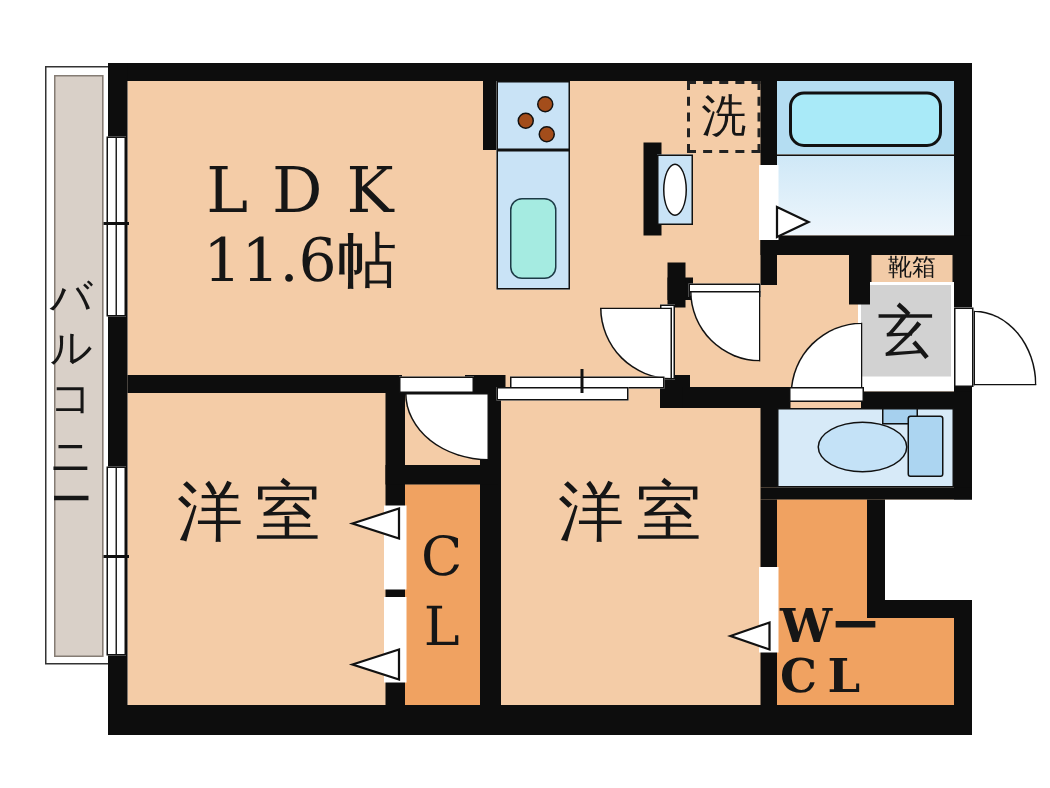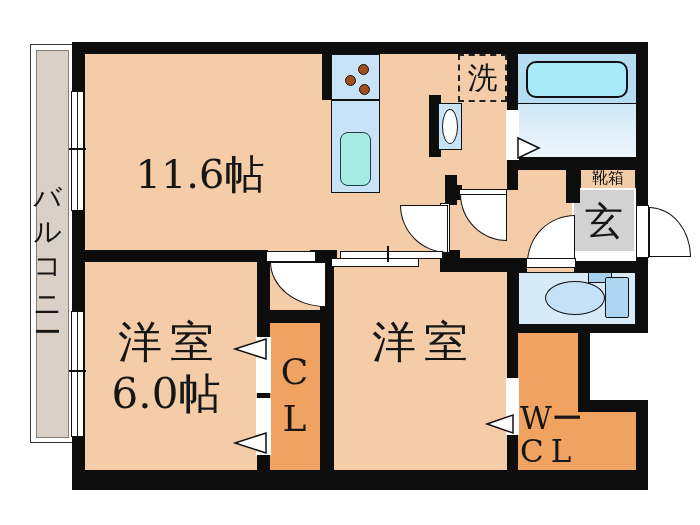--- a/index.html
+++ b/index.html
@@ -113,44 +113,44 @@
     <polygon points="235,443 266,433 266,453" fill="#fff" stroke="#111" stroke-width="1.5"></polygon>
     <polygon points="487,424 513,415 513,433" fill="#fff" stroke="#111" stroke-width="1.5"></polygon>
     <polygon points="539,148 518,138 518,158" fill="#fff" stroke="#111" stroke-width="1.5"></polygon>
     <line x1="77.5" y1="92" x2="77.5" y2="210" stroke="#222" stroke-width="1"></line>
     <line x1="77.5" y1="312" x2="77.5" y2="436" stroke="#222" stroke-width="1"></line>
     <line x1="69" y1="149" x2="86" y2="149" stroke="#111" stroke-width="2"></line>
     <line x1="69" y1="371" x2="86" y2="371" stroke="#111" stroke-width="2"></line>
     <line x1="388" y1="246" x2="388" y2="262" stroke="#111" stroke-width="2"></line>
   </svg>
 
+  <div class="abs lbl" style="left:90px;top:104px;width:220px;height:46px;font-size:42px;letter-spacing:16px;padding-left:16px;">
+    <span>LDK</span>
+  </div>
   <div class="abs lbl" style="left:90px;top:151px;width:220px;height:46px;font-size:40px;justify-content:center;">
     <span>11.6帖</span>
   </div>
 
   <div class="abs lbl" style="left:66px;top:318px;width:200px;height:48px;font-size:44px;letter-spacing:8px;padding-left:8px;">
     <span>洋室</span>
-  </div>
-  <div class="abs lbl" style="left:66px;top:370px;width:200px;height:48px;font-size:42px;">
-    <span>6.0帖</span>
   </div>
 
   <div class="abs lbl" style="left:320px;top:318px;width:200px;height:48px;font-size:44px;letter-spacing:8px;padding-left:8px;">
     <span>洋室</span>
   </div>
 
   <div class="abs lbl vert" style="left:28px;top:140px;width:38px;height:210px;font-size:28px;letter-spacing:6px;">
       <span class="vert">バルコニー</span>
     </div>
 
   <div class="abs lbl vert" style="left:275px;top:348px;width:38px;height:100px;font-size:36px;letter-spacing:6px;">
       <span class="vert">CL</span>
     </div>
 
-  <div class="abs" style="left:520px;top:402px;width:90px;height:68px;font-size:31px;line-height:33px;">
+  <div class="abs" style="left:520px;top:402px;width:90px;height:68px;font-size:31px;line-height:33px;font-weight:bold;">
     <div>Wー</div>
     <div style="letter-spacing:7px;">CL</div>
   </div>
 
   <div class="abs lbl" style="left:572px;top:190px;width:64px;height:62px;font-size:38px;">
     <span>玄</span>
   </div>
 
   <div class="abs lbl" style="left:580px;top:167px;width:56px;height:22px;font-size:16px;">
     <span>靴箱</span>

